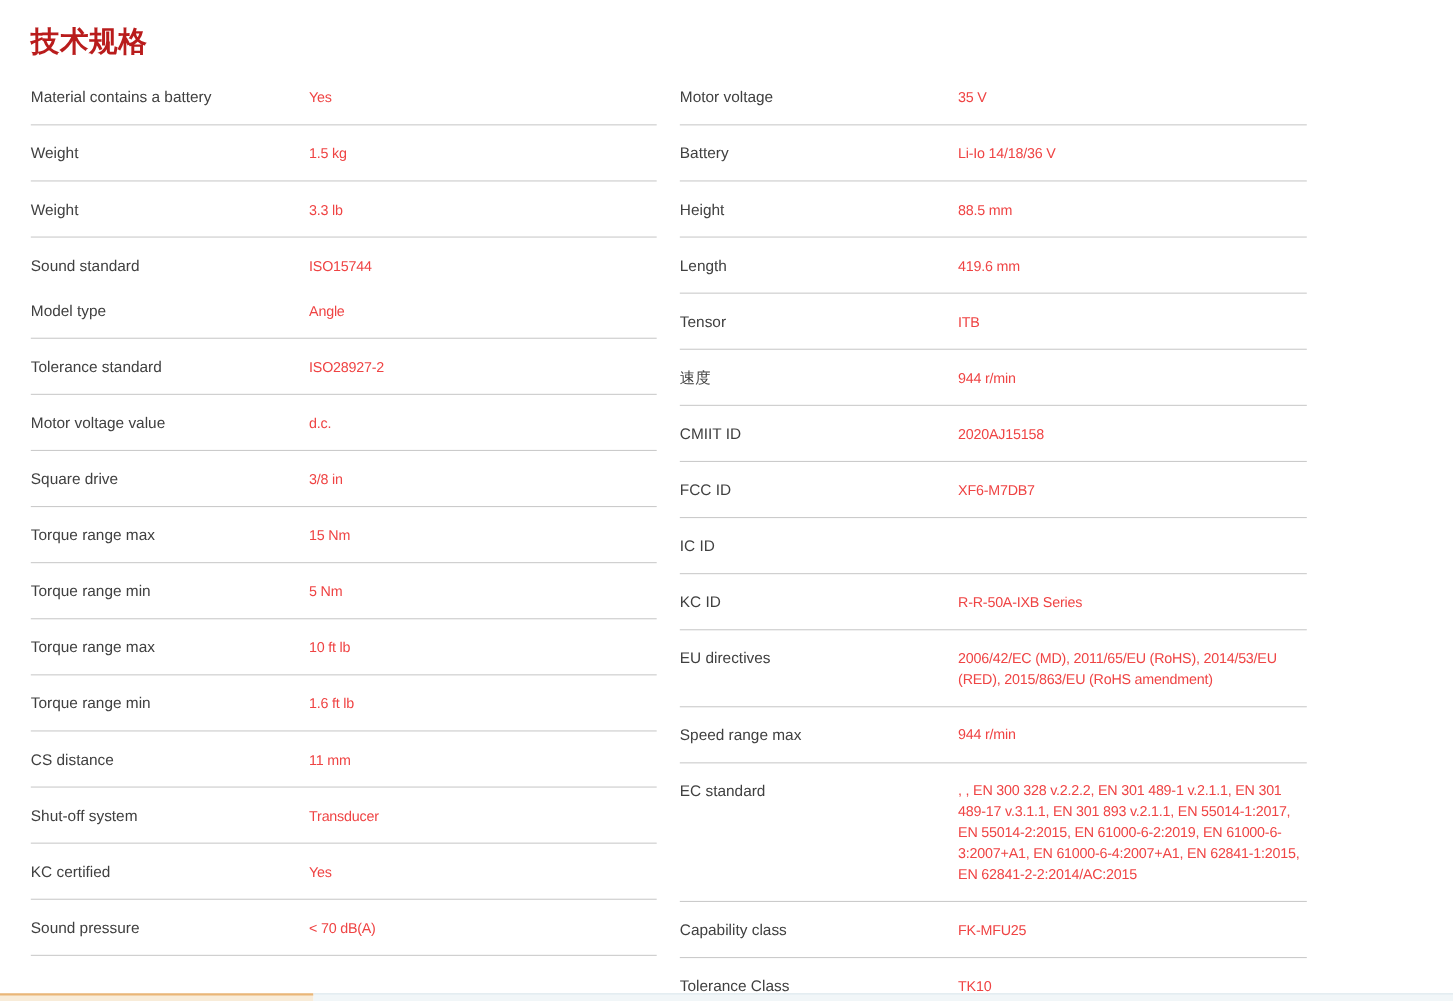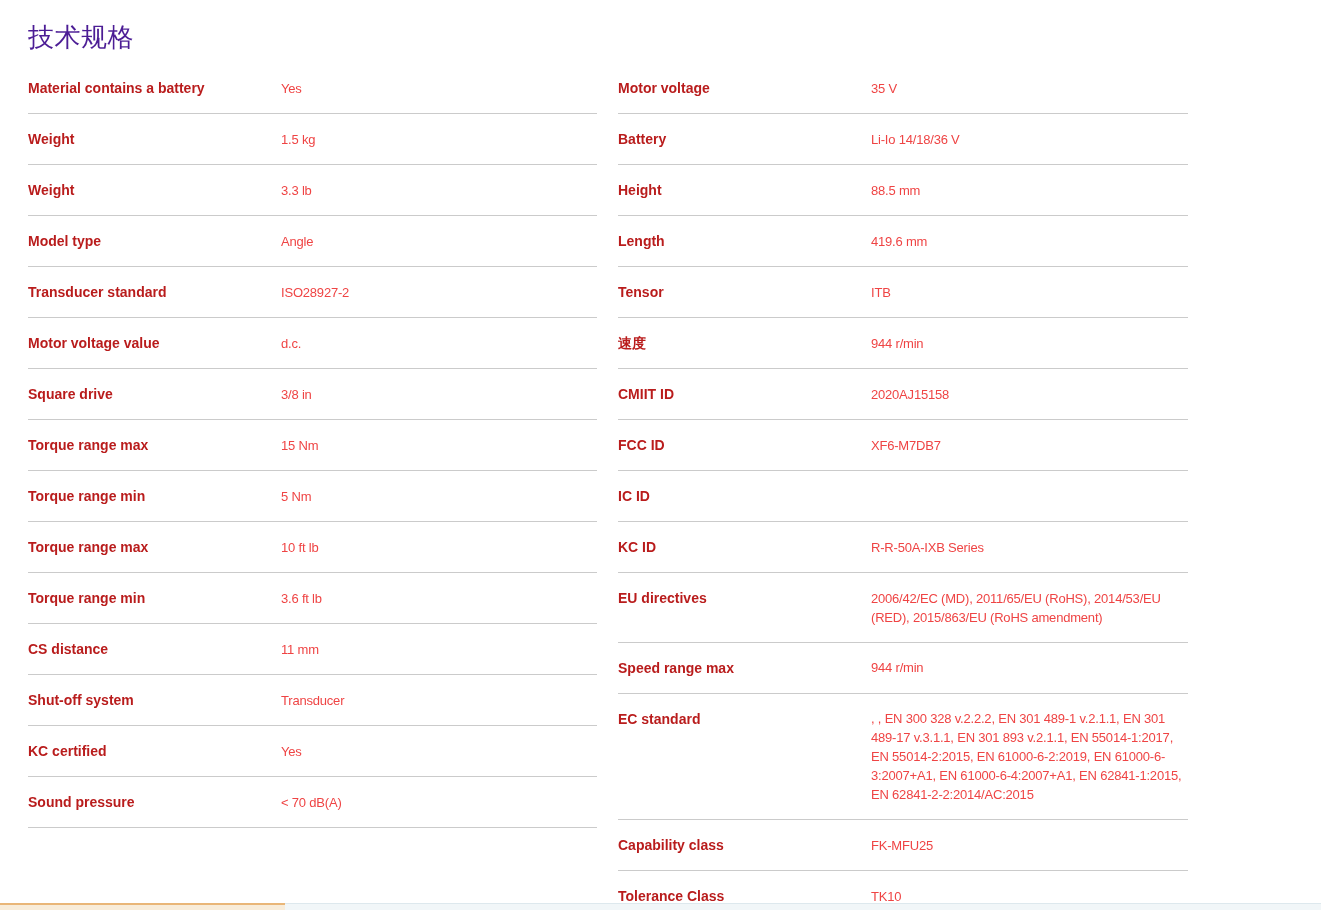--- a/index.html
+++ b/index.html
@@ -15,22 +15,22 @@
     font-family: "Liberation Sans", sans-serif;
     color: #1d1d1d;
   }
   .page {
     padding: 22px 0 0 28px;
   }
   .page-title {
     margin: 0 0 11px 0;
     font-size: 26px;
     line-height: 30px;
-    font-weight: 400;
-    color: #4c1d95;
+    font-weight: 700;
+    color: #b91c1c;
     letter-spacing: 0.5px;
   }
   .spec-table {
     display: flex;
     gap: 21px;
     align-items: flex-start;
   }
   .spec-col {
     width: 569px;
     flex: 0 0 569px;
@@ -41,31 +41,31 @@
   }
   .spec-row {
     padding: 15px 0;
     border-bottom: 1px solid var(--divider-color, #cbcbcb);
   }
   .spec-pair {
     display: flex;
     align-items: flex-start;
   }
   .spec-pair + .spec-pair {
-    margin-top: 38px;
+    margin-top: 21px;
   }
   .spec-label {
     flex: 0 0 253px;
     width: 253px;
     box-sizing: border-box;
     padding-right: 12px;
     font-size: 14px;
-    font-weight: 700;
+    font-weight: 400;
     line-height: 20px;
-    color: #b91c1c;
+    color: #404040;
   }
   .spec-value {
     flex: 1;
     font-size: 13px;
     font-weight: 400;
     line-height: 19px;
     letter-spacing: -0.2px;
     color: #ef4444;
     padding-top: 0.5px;
   }
@@ -111,27 +111,31 @@
           </div>
         </div>
         <div class="spec-row">
           <div class="spec-pair">
             <div class="spec-label">Weight</div>
             <div class="spec-value">3.3 lb</div>
           </div>
         </div>
         <div class="spec-row">
           <div class="spec-pair">
+            <div class="spec-label">Sound standard</div>
+            <div class="spec-value">ISO15744</div>
+          </div>
+          <div class="spec-pair">
             <div class="spec-label">Model type</div>
             <div class="spec-value">Angle</div>
           </div>
         </div>
         <div class="spec-row">
           <div class="spec-pair">
-            <div class="spec-label">Transducer standard</div>
+            <div class="spec-label">Tolerance standard</div>
             <div class="spec-value">ISO28927-2</div>
           </div>
         </div>
         <div class="spec-row">
           <div class="spec-pair">
             <div class="spec-label">Motor voltage value</div>
             <div class="spec-value">d.c.</div>
           </div>
         </div>
         <div class="spec-row">
@@ -154,21 +158,21 @@
         </div>
         <div class="spec-row">
           <div class="spec-pair">
             <div class="spec-label">Torque range max</div>
             <div class="spec-value">10 ft lb</div>
           </div>
         </div>
         <div class="spec-row">
           <div class="spec-pair">
             <div class="spec-label">Torque range min</div>
-            <div class="spec-value">3.6 ft lb</div>
+            <div class="spec-value">1.6 ft lb</div>
           </div>
         </div>
         <div class="spec-row">
           <div class="spec-pair">
             <div class="spec-label">CS distance</div>
             <div class="spec-value">11 mm</div>
           </div>
         </div>
         <div class="spec-row">
           <div class="spec-pair">

